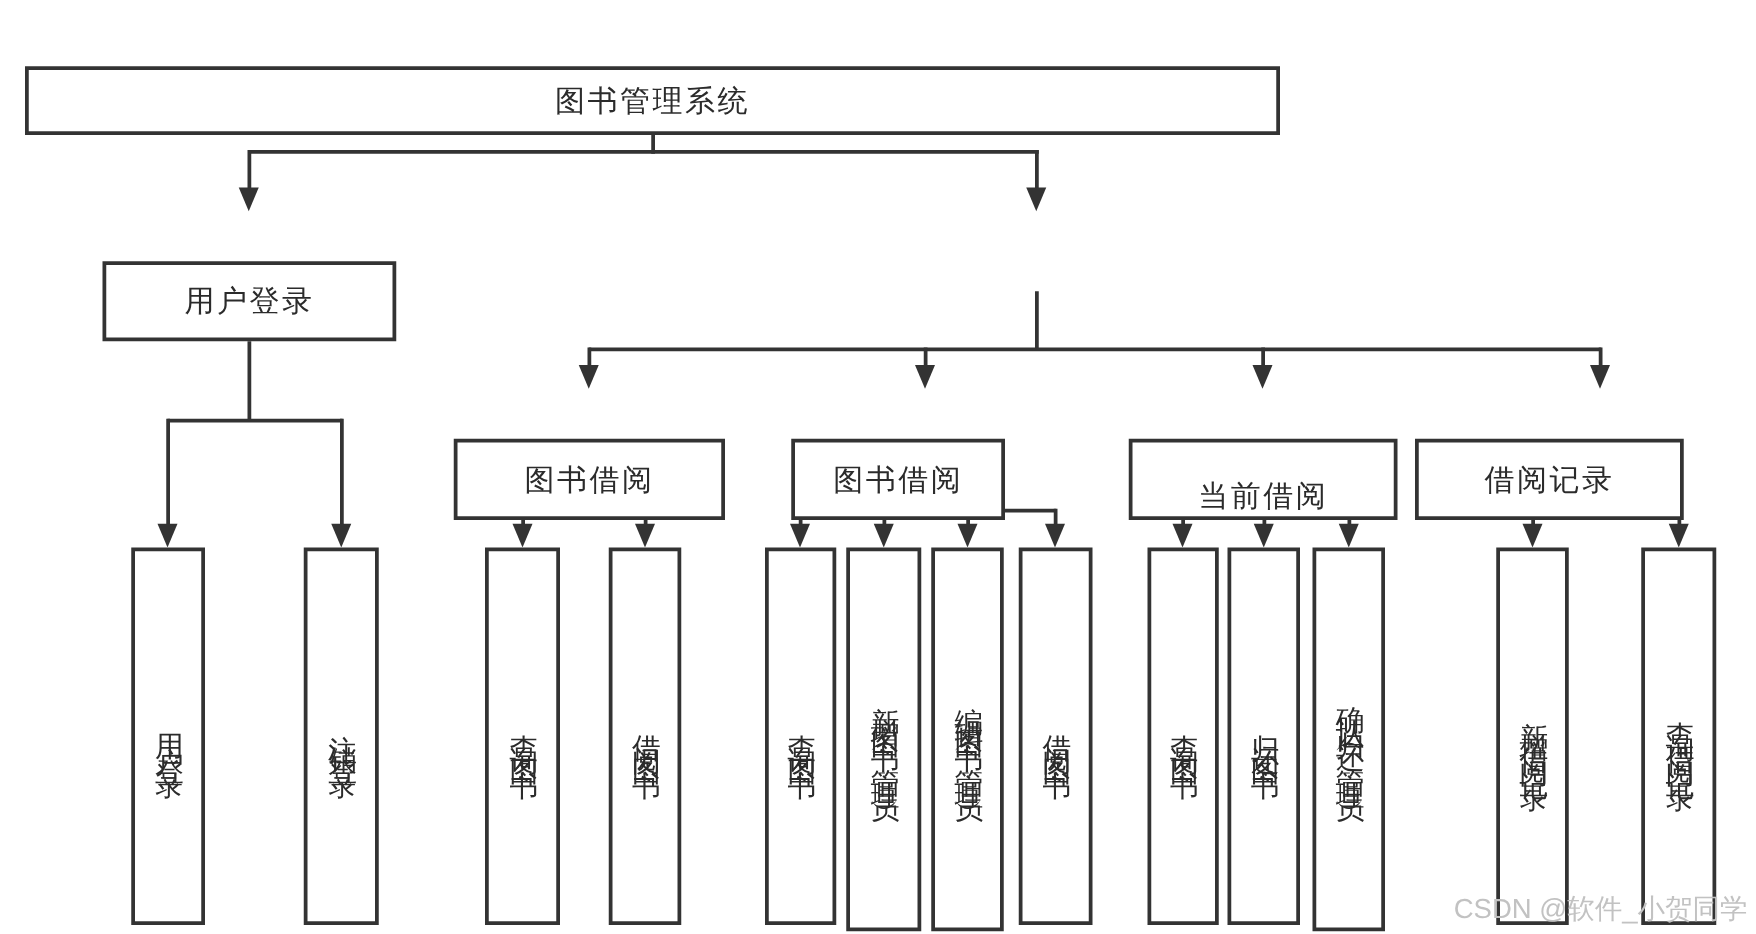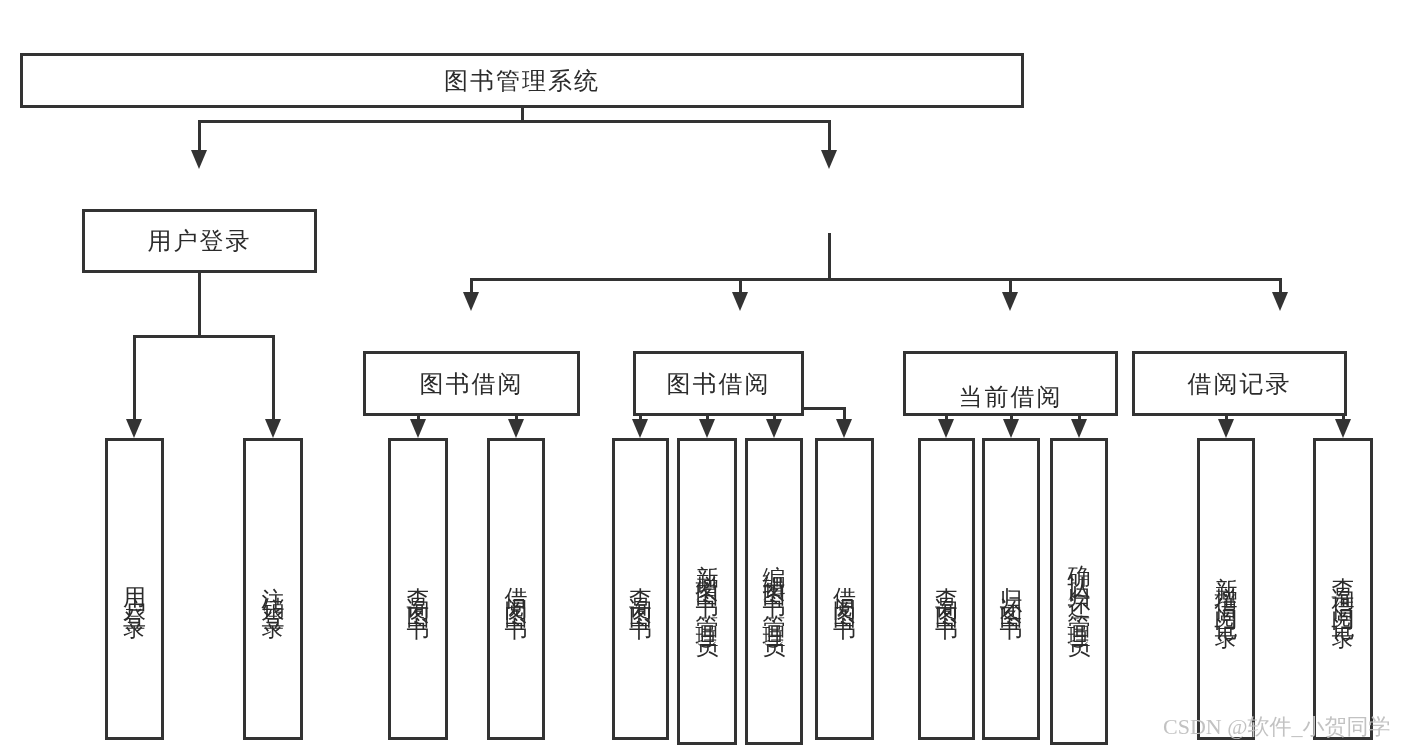--- a/index.html
+++ b/index.html
@@ -14,21 +14,21 @@
   .hnode{font-size:24px;letter-spacing:2px;white-space:nowrap;margin-top:40px;}
   .leaf{
     writing-mode:vertical-rl;text-orientation:mixed;
     font-size:23px;letter-spacing:10px;line-height:1;
   }
   .vline{position:absolute;width:3px;background:#333333;}
   .hline{position:absolute;height:3px;background:#333333;}
   .ahead{position:absolute;width:0;height:0;border-left:8px solid transparent;border-right:8px solid transparent;border-top:19px solid #333333;}
   .watermark{
     position:absolute;color:#c2c2c2;font-size:22px;white-space:nowrap;z-index:5;
-    font-family:Liberation Serif, serif;
+    font-family:Liberation Sans, sans-serif;
   }
 </style>
 </head>
 <body>
 
 <div class="canvas">
 
   <div id="connectors">
       <div class="vline" style="left: 520.5px; top: 68px; height: 55px;"></div>
       <div class="hline" style="left: 199px; top: 120px; width: 632px;"></div>

